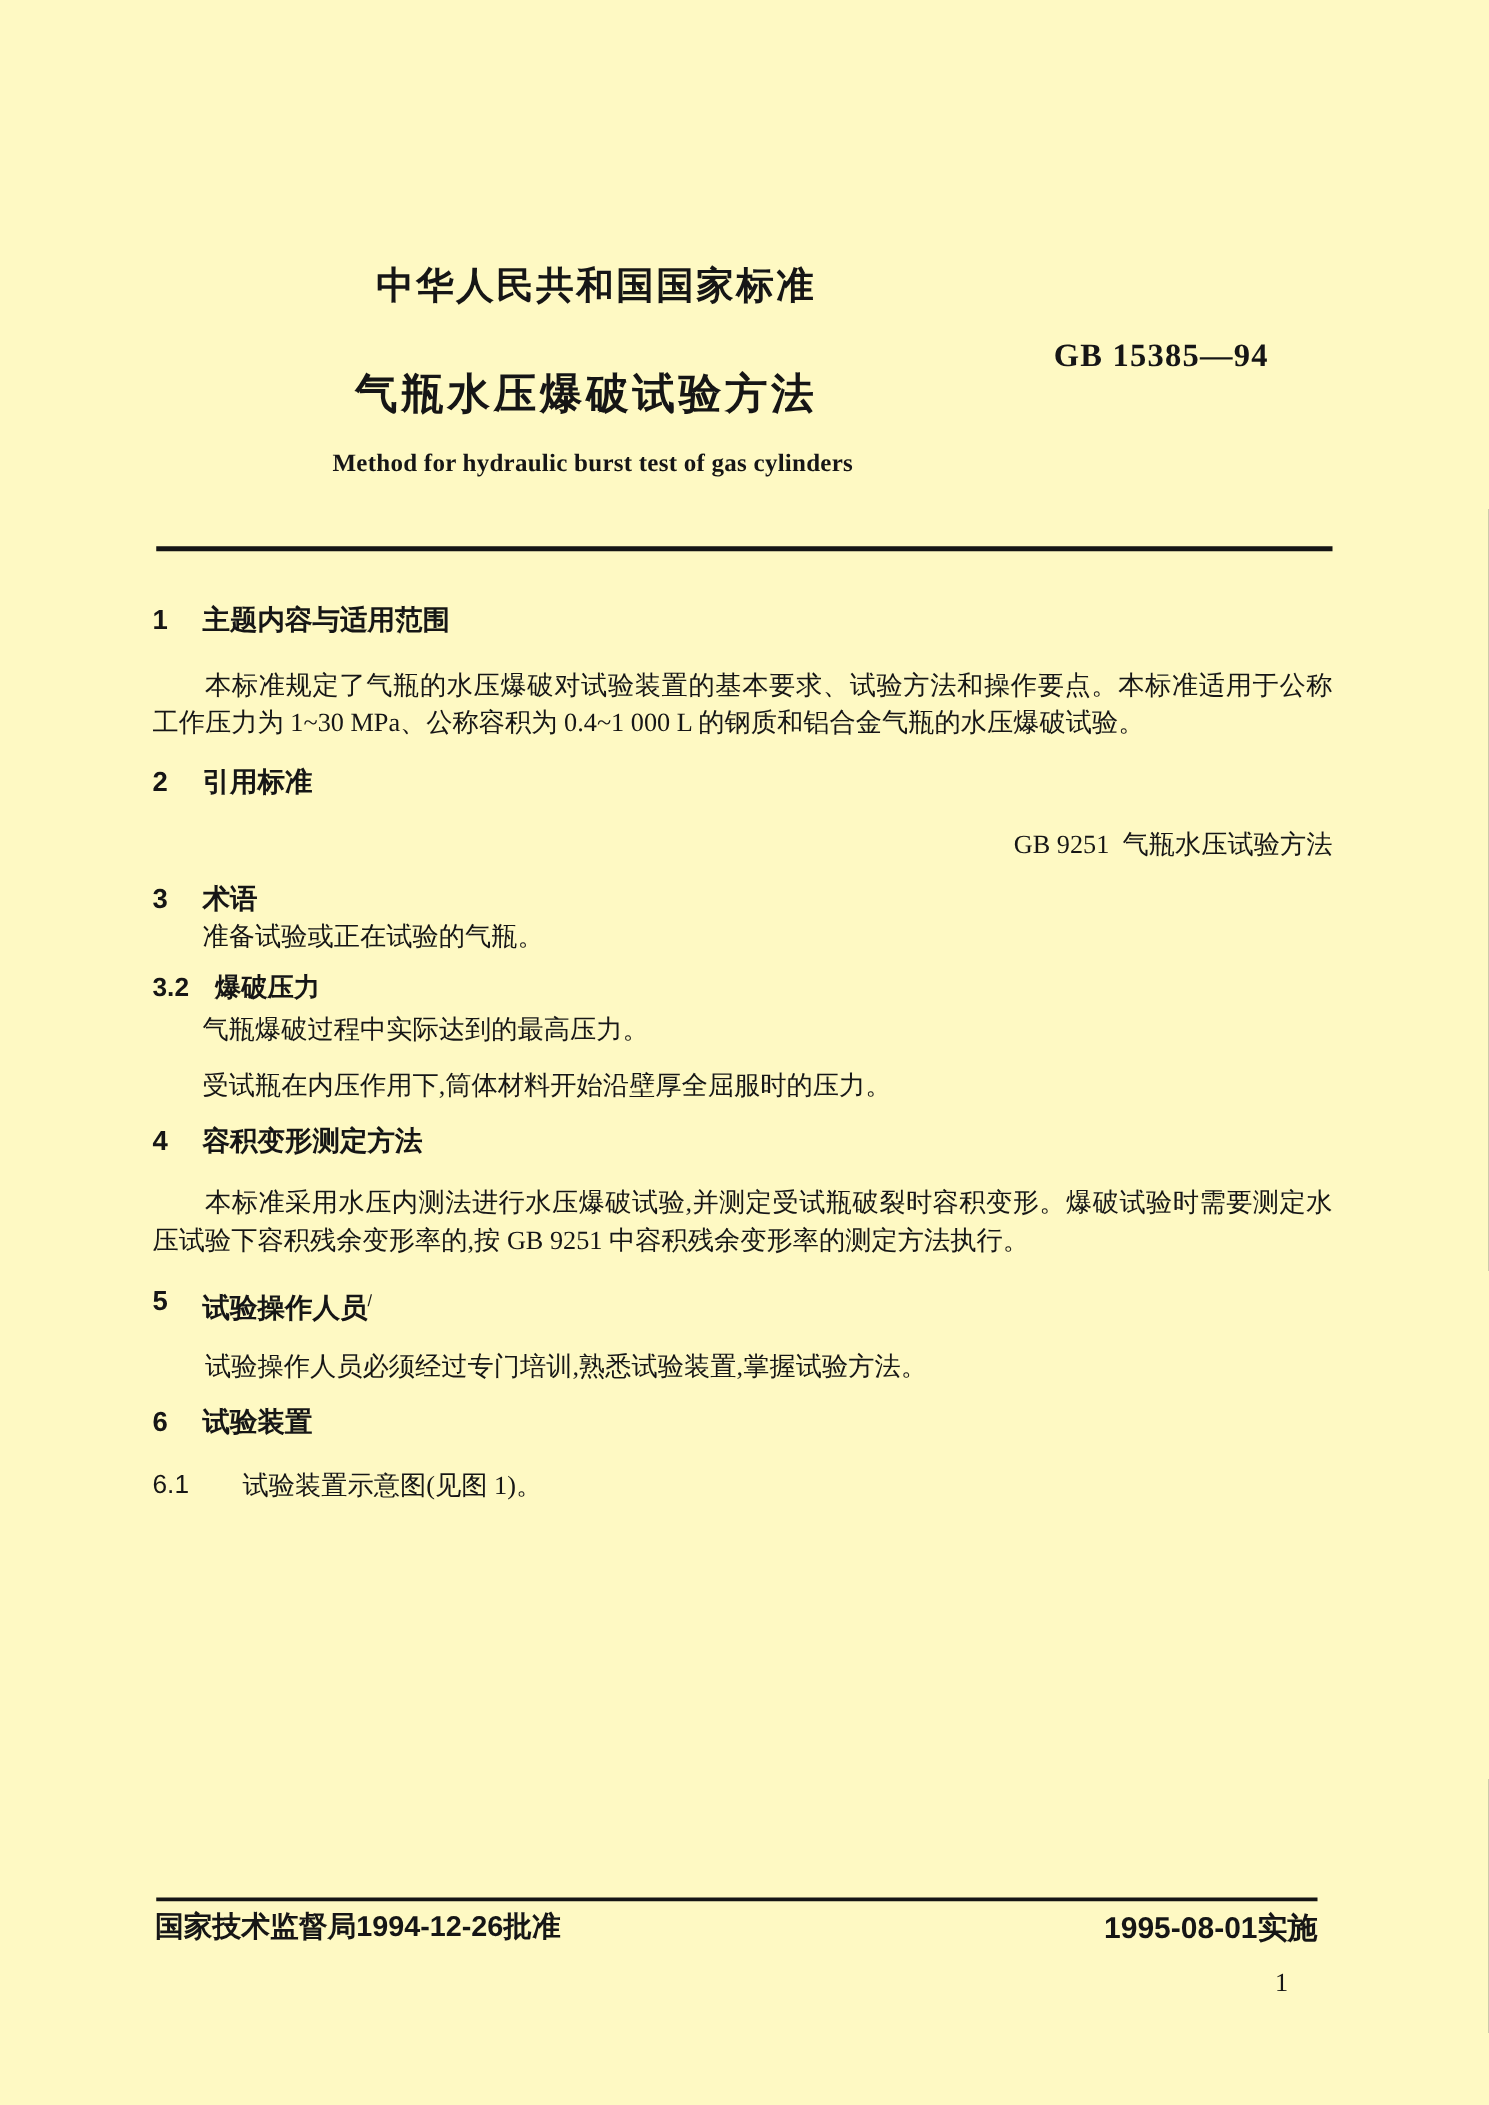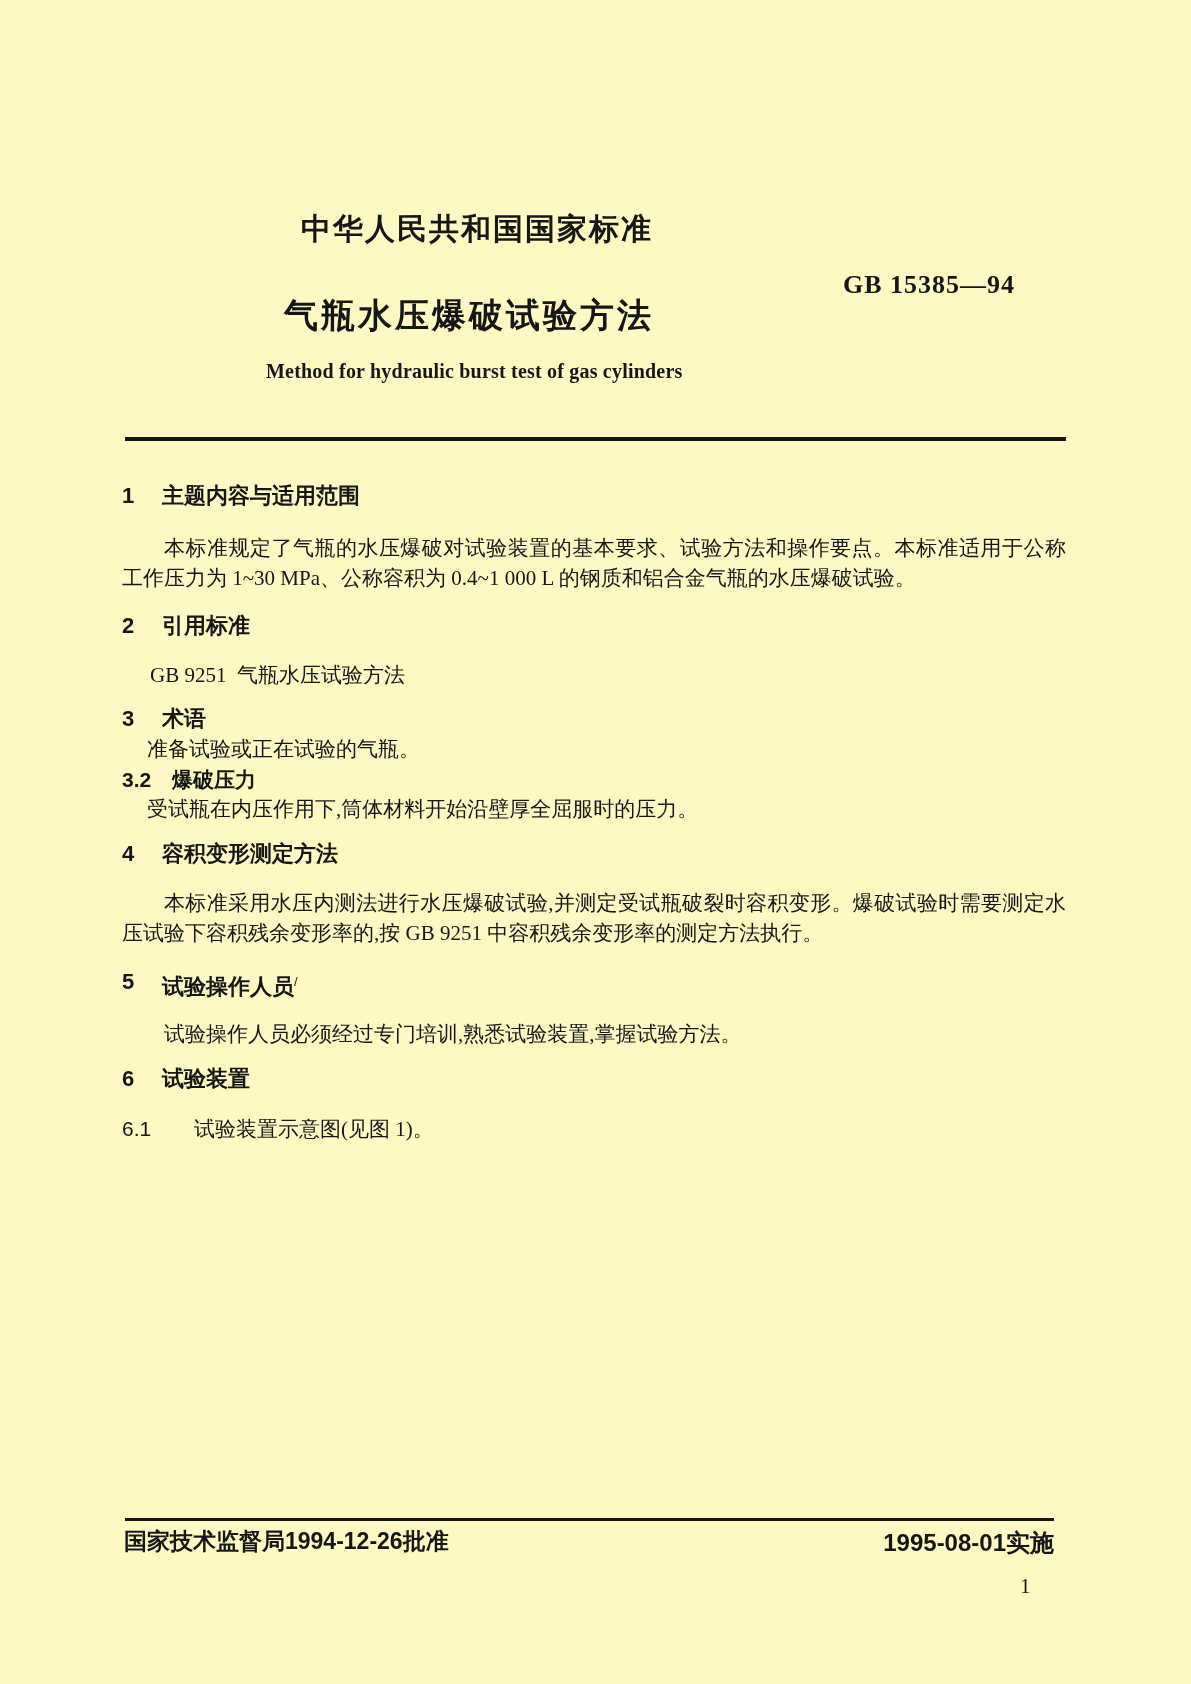--- a/index.html
+++ b/index.html
@@ -55,25 +55,26 @@
     display:flex; margin:0;
     font-family:"Liberation Sans", sans-serif;
     font-weight:bold; font-size:21px; line-height:24px;
   }
   .term-h .num { flex:none; width:50px; font-weight:bold; }
   .para {
     margin:0; font-size:21px; line-height:30px;
     text-align:justify; text-indent:2em;
   }
   .def {
-    margin:0; font-size:21px; line-height:30px; padding-left:25px;
+    margin:15px; font-size:21px; line-height:30px; padding-left:25px;
   }
   .ref-line {
     margin:0; font-size:21px; line-height:30px; padding-left:28px;
     white-space:pre-wrap;
+    text-align:right;
   }
   .sub-h {
     display:flex; margin:0;
     font-size:21px; line-height:24px;gap:20px;
   }
   .sub-h .num { flex:none; width:52px; font-family:"Liberation Sans", sans-serif; }
   .artifact { font-size:13px; vertical-align:super; font-weight:normal; }
   
   .mt-p1  { margin-top:25px; }
   .mt-h2  { margin-top:21px; }
@@ -141,20 +142,21 @@
       <span class="num">3</span>
       <span>术语</span>
     </div>
 
     <p class="def mt-d1">准备试验或正在试验的气瓶。</p>
 
     <div class="term-h mt-t32">
       <span class="num">3.2</span>
       <span>爆破压力</span>
     </div>
+    <p class="def mt-d2">气瓶爆破过程中实际达到的最高压力。</p>
 
     <p class="def mt-d3">受试瓶在内压作用下,筒体材料开始沿壁厚全屈服时的压力。</p>
 
     <div class="sec-h mt-h4">
       <span class="num">4</span>
       <span>容积变形测定方法</span>
     </div>
     <p class="para mt-p4">本标准采用水压内测法进行水压爆破试验,并测定受试瓶破裂时容积变形。爆破试验时需要测定水压试验下容积残余变形率的,按 GB 9251 中容积残余变形率的测定方法执行。</p>
 
     <div class="sec-h mt-h5">

